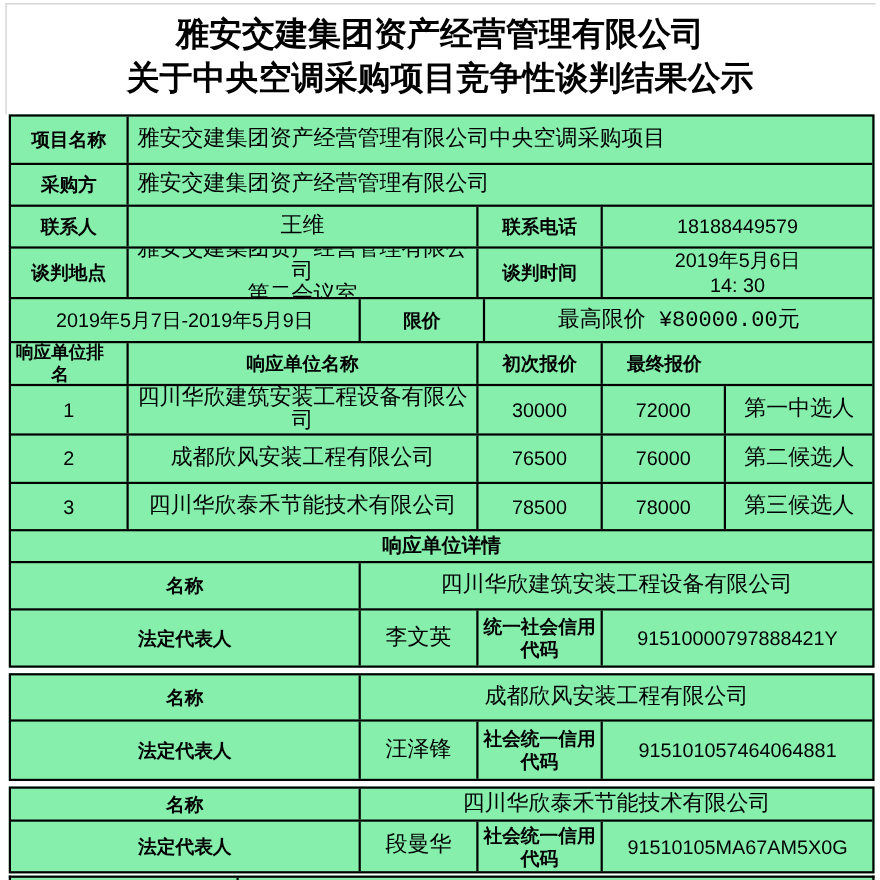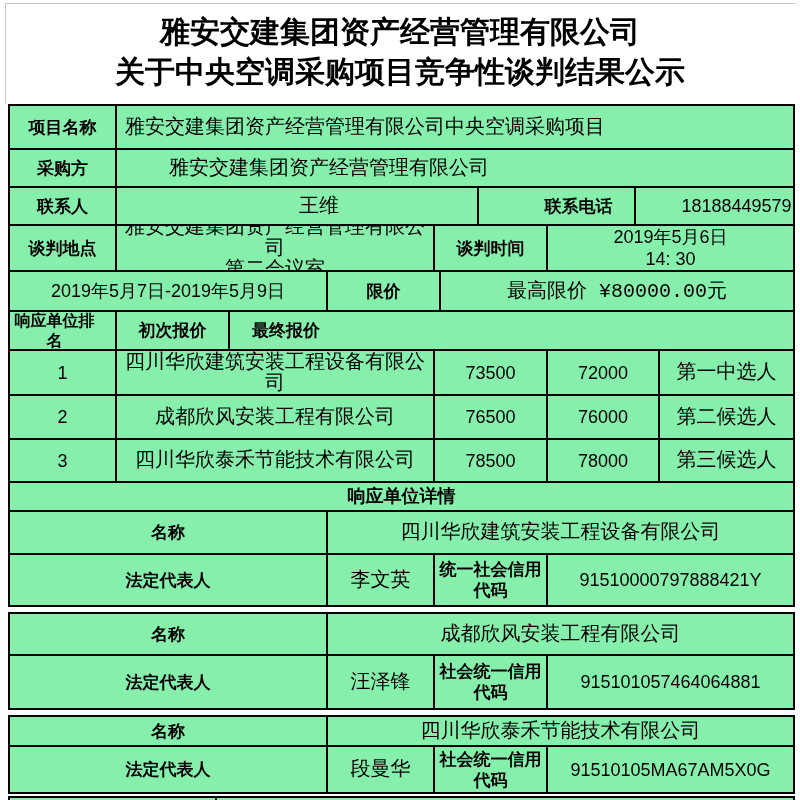--- a/index.html
+++ b/index.html
@@ -31,21 +31,21 @@
   .wE{flex:0 0 318px;}   
   .wF{flex:0 0 107px;}   
   .wG{flex:0 0 207px;}   
   .lbl{font-weight:bold;font-size:17px;line-height:21px;}
   .lbl-sm{font-weight:bold;font-size:16px;line-height:20px;padding-left:0;padding-right:16px;}
   .kai{font-family:Liberation Mono, monospace;font-size:20px;line-height:21px;}
   .num{font-size:18px;line-height:22px;}
   .left{justify-content:flex-start;text-align:left;padding-left:8px;}
   .pre{white-space:pre-line;}
   
-  .h44{height:44px;} .h38{height:38px;gap:44px;} .h46{height:46px;} .h40{height:40px;}
+  .h44{height:44px;} .h38{height:38px;} .h46{height:46px;} .h40{height:40px;}
   .h39{height:39px;} .h45{height:45px;} .h43{height:43px;} .h29{height:29px;}
   .h50{height:50px;} .h42{height:42px;} .h52{height:52px;} .h30{height:30px;}
   .h5{height:5px;}
 </style>
 </head>
 <body>
 
 <div class="faint-top"></div>
 <div class="faint-left"></div>
 
@@ -83,28 +83,29 @@
   </div>
 
   <div class="row h40">
     <div class="cell wB num">2019年5月7日-2019年5月9日</div>
     <div class="cell wC lbl">限价</div>
     <div class="cell grow kai">最高限价 ¥80000.00元</div>
   </div>
 
   <div class="row h39">
     <div class="cell wA lbl-sm">响应单位排名</div>
+    <div class="cell wB lbl">响应单位名称</div>
     <div class="cell wC lbl">初次报价</div>
     <div class="cell wD lbl">最终报价</div>
   </div>
 
   <div class="row h45">
     <div class="cell wA num">1</div>
     <div class="cell wB kai">四川华欣建筑安装工程设备有限公司</div>
-    <div class="cell wC num">73500</div>
+    <div class="cell wC num">30000</div>
     <div class="cell wD num">72000</div>
     <div class="cell grow kai">第一中选人</div>
   </div>
 
   <div class="row h44">
     <div class="cell wA num">2</div>
     <div class="cell wB kai">成都欣风安装工程有限公司</div>
     <div class="cell wC num">76500</div>
     <div class="cell wD num">76000</div>
     <div class="cell grow kai">第二候选人</div>

